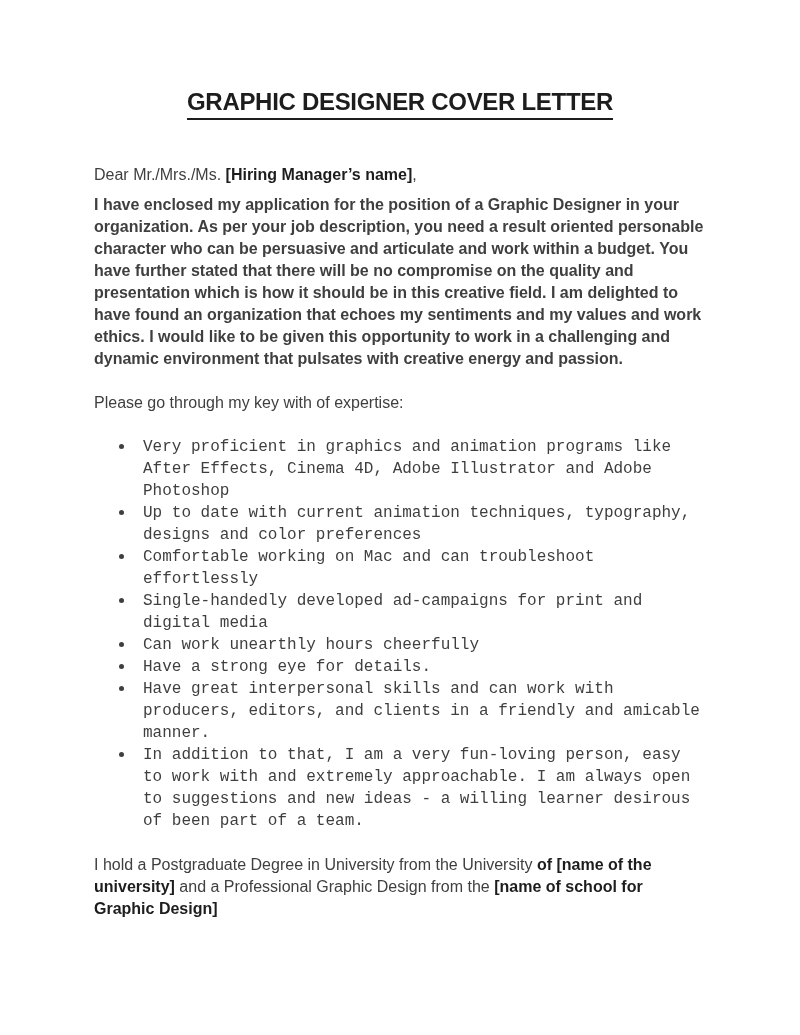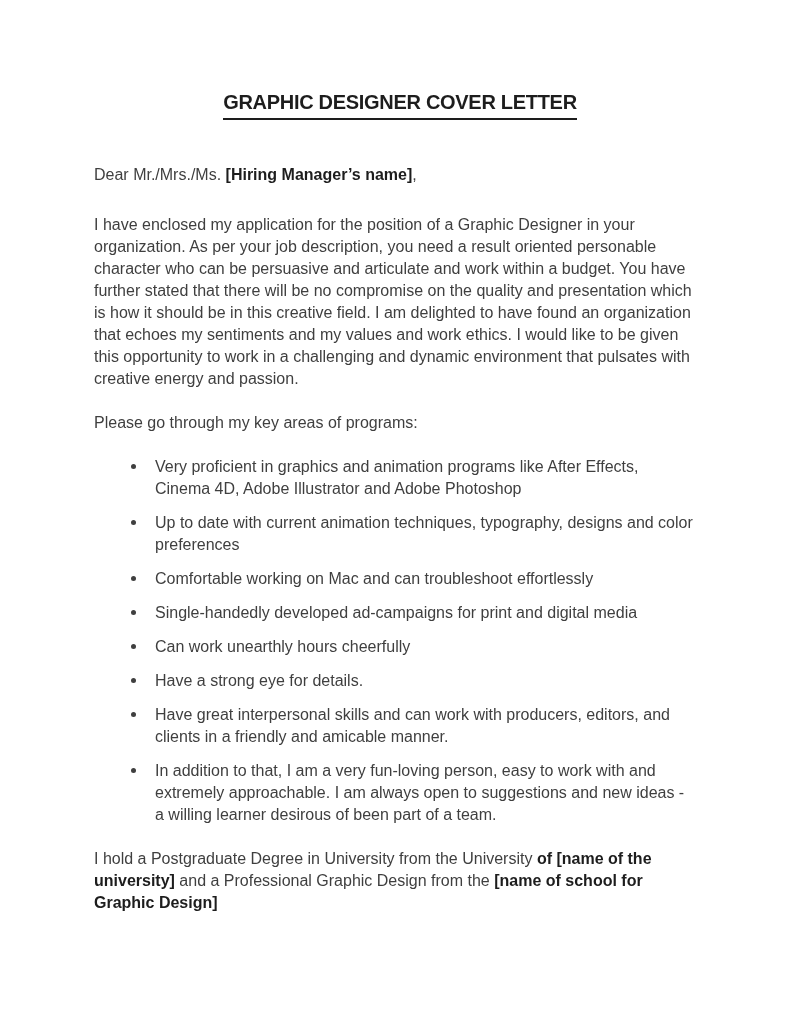--- a/index.html
+++ b/index.html
@@ -20,48 +20,50 @@
     color: #3f3f3f;
     font-size: 16px;
     line-height: 22px;
   }
   .title-wrap {
     text-align: center;
     margin: 0 0 44px 0;
   }
   .doc-title {
     display: inline-block;
-    font-size: 20px;
+    font-size: 24px;
     line-height: 28px;
     font-weight: bold;
     letter-spacing: -0.3px;
     color: #1d1d1d;
     border-bottom: 2px solid #1d1d1d;
     padding-bottom: 2px;
   }
   p {
     margin: 22px 0 0 0;
   }
   p.first-para {
-    margin-top: 28px;
+    margin-top: 8px;
+    font-weight: bold;
   }
   .bold-seg {
     font-weight: bold;
     color: #1d1d1d;
     text-align: right;
   }
   ul.expertise-list {
     margin: 22px 0 0 0;
     padding: 0 0 0 49px;
     list-style: none;
   }
   ul.expertise-list li {
     position: relative;
-    margin: 12px;
+    margin: 0;
     padding: 0;
+    font-family: Liberation Mono, monospace;
   }
   ul.expertise-list li .bullet-dot {
     position: absolute;
     left: -24px;
     top: 8px;
     width: 5px;
     height: 5px;
     border-radius: 50%;
     background: #3f3f3f;
   }
@@ -79,21 +81,21 @@
   </div>
 
   <p>
     <span>Dear Mr./Mrs./Ms. </span>
     <span class="bold-seg">[Hiring Manager’s name]</span><span>,</span>
   </p>
 
   <p class="first-para">I have enclosed my application for the position of a Graphic Designer in your organization. As per your job description, you need a result oriented personable character who can be persuasive and articulate and work within a budget. You have further stated that there will be no compromise on the quality and presentation which is how it should be in this creative field. I am delighted to have found an organization that echoes my sentiments and my values and work ethics. I would like to be given this opportunity to work in a challenging and dynamic environment that pulsates with creative energy and passion.</p>
 
 
-  <p>Please go through my key areas of programs:</p>
+  <p>Please go through my key with of expertise:</p>
 
   <ul class="expertise-list">
     <li><span class="bullet-dot"></span><span>Very proficient in graphics and animation programs like After Effects, Cinema 4D, Adobe Illustrator and Adobe Photoshop</span></li>
     <li><span class="bullet-dot"></span><span>Up to date with current animation techniques, typography, designs and color preferences</span></li>
     <li><span class="bullet-dot"></span><span>Comfortable working on Mac and can troubleshoot effortlessly</span></li>
     <li><span class="bullet-dot"></span><span>Single-handedly developed ad-campaigns for print and digital media</span></li>
     <li><span class="bullet-dot"></span><span>Can work unearthly hours cheerfully</span></li>
     <li><span class="bullet-dot"></span><span>Have a strong eye for details.</span></li>
     <li><span class="bullet-dot"></span><span>Have great interpersonal skills and can work with producers, editors, and clients in a friendly and amicable manner.</span></li>
     <li><span class="bullet-dot"></span><span>In addition to that, I am a very fun-loving person, easy to work with and extremely approachable. I am always open to suggestions and new ideas - a willing learner desirous of been part of a team.</span></li>

